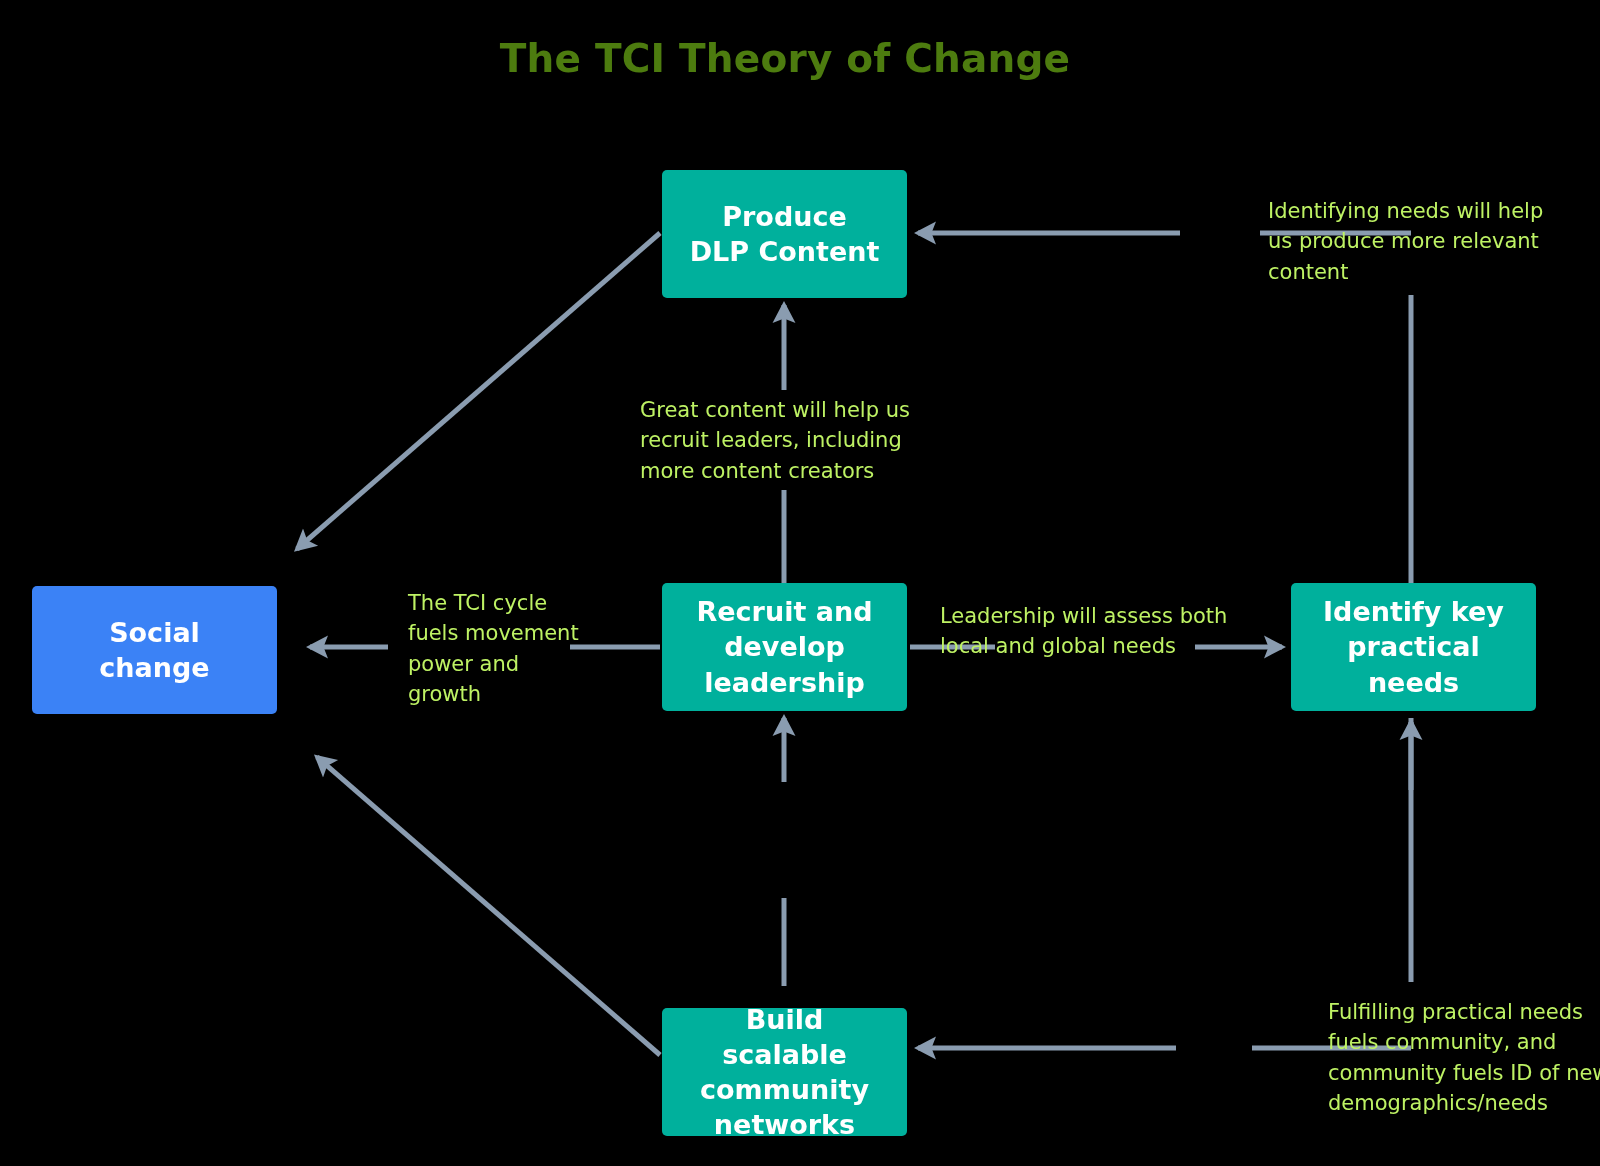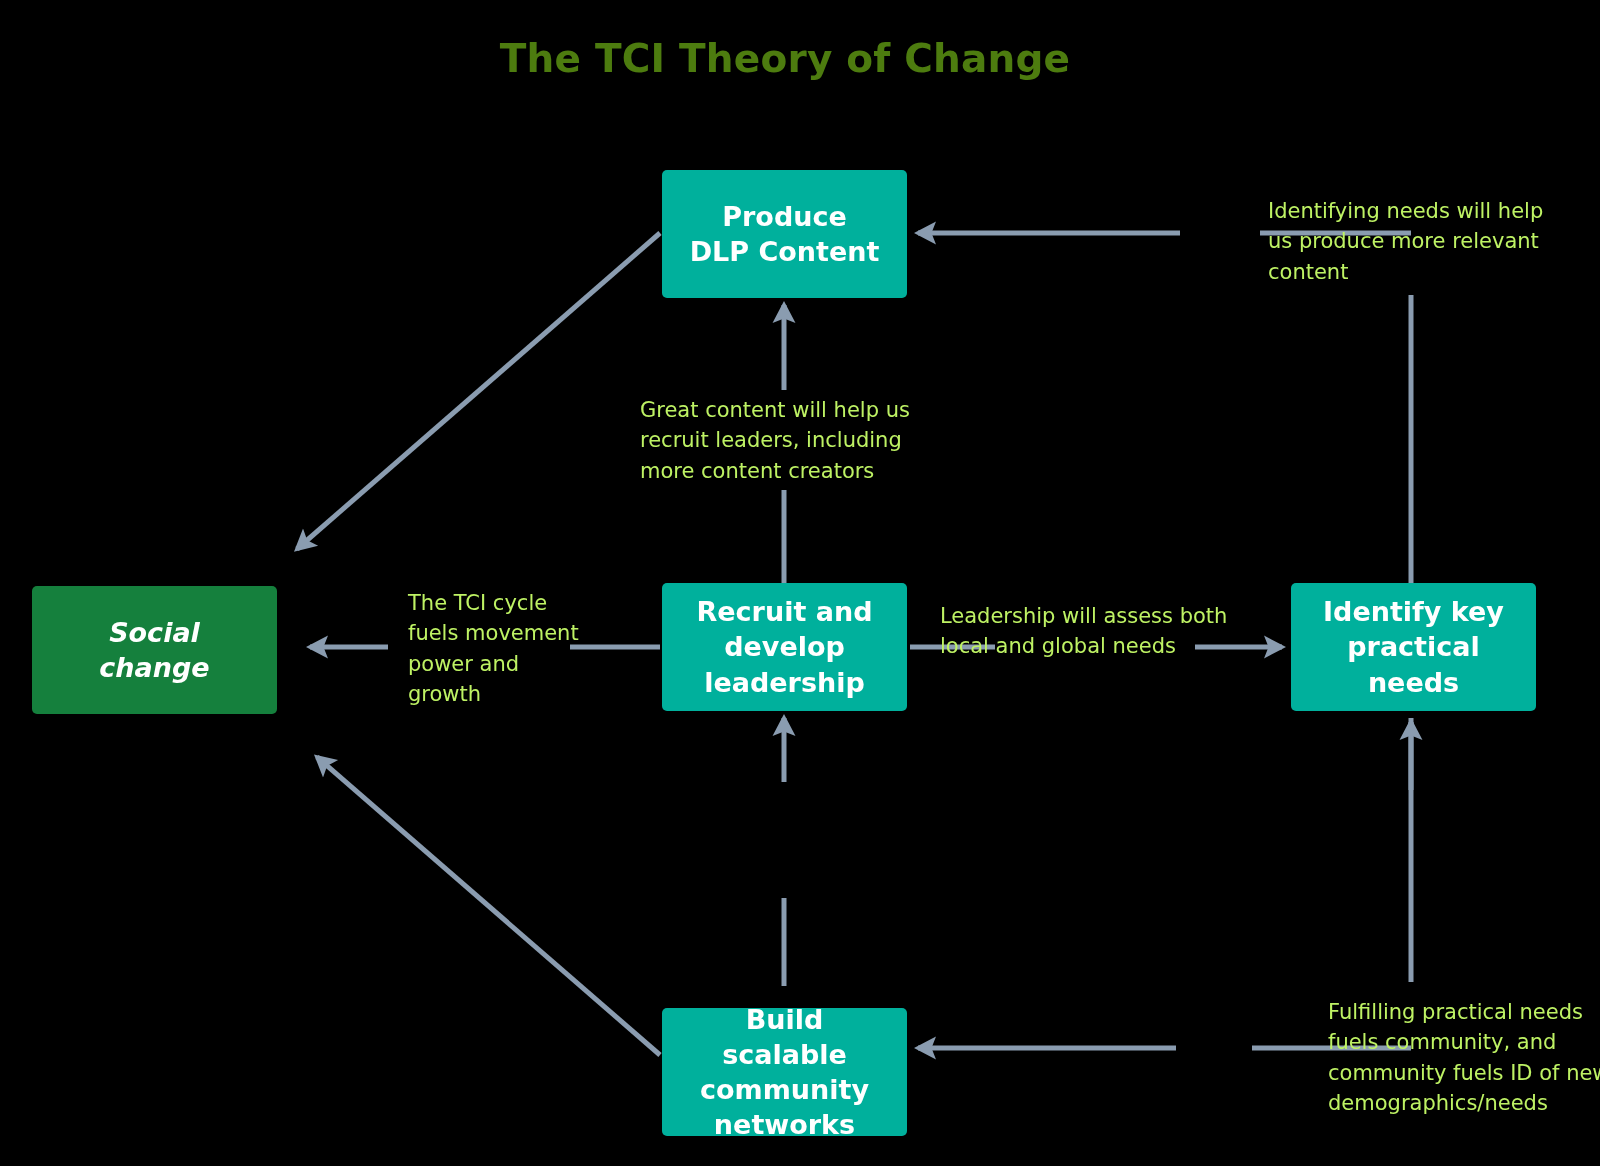--- a/index.html
+++ b/index.html
@@ -47,21 +47,21 @@
     justify-content: center;
     text-align: center;
     color: #ffffff;
     font-size: 27px;
     font-weight: 700;
     line-height: 1.3;
     box-sizing: border-box;
     padding: 6px 26px;
   }
   .node-teal { background: #00b09c; }
-  .node-red  { background: #15803d; font-style: italic; }
+  .node-red  { background: #3b82f6; }
 
   .edge-label {
     position: absolute;
     text-align: left;
     color: #bef264;
     font-size: 21px;
     line-height: 1.45;
     font-weight: 400;
   }
 

